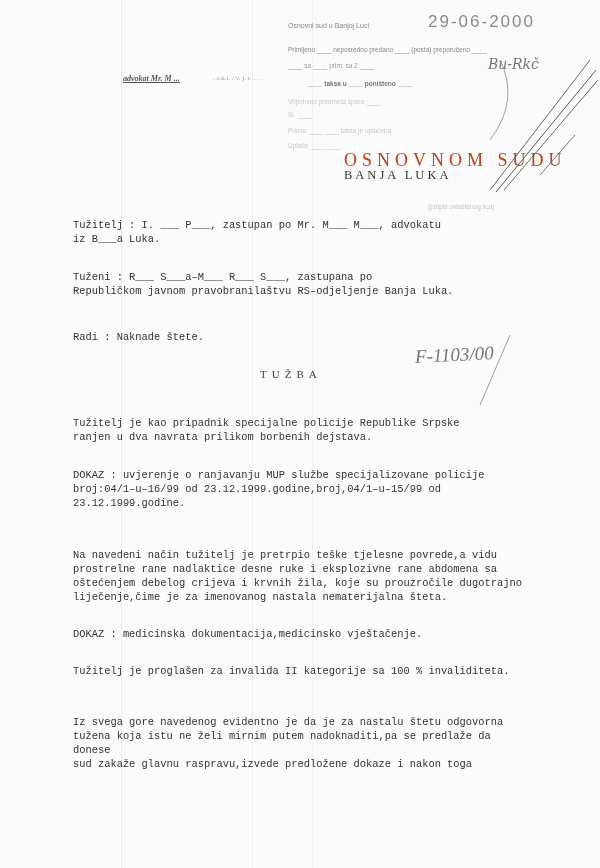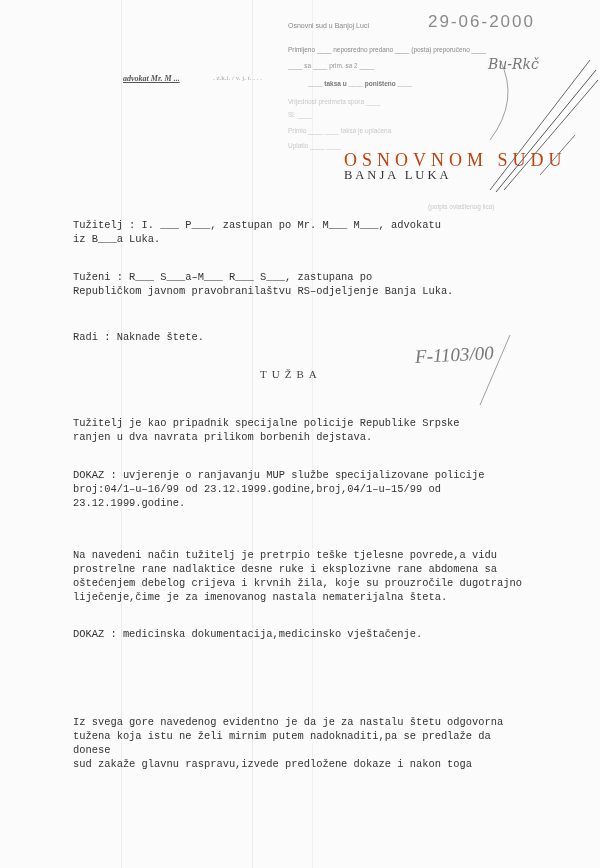--- a/index.html
+++ b/index.html
@@ -93,19 +93,20 @@
 <div class="para" style="top:548px">
   <p>Na navedeni način tužitelj je pretrpio teške tjelesne povrede,a vidu</p>
   <p>prostrelne rane nadlaktice desne ruke i eksplozivne rane abdomena sa</p>
   <p>oštećenjem debelog crijeva i krvnih žila, koje su prouzročile dugotrajno</p>
   <p>liječenje,čime je za imenovanog nastala nematerijalna šteta.</p>
 </div>
 <div class="para" style="top:627px">
   <p>DOKAZ : medicinska dokumentacija,medicinsko vještačenje.</p>
 </div>
 <div class="para" style="top:664px">
+  <p>Tužitelj je proglašen za invalida II kategorije sa 100 % invaliditeta.</p>
 </div>
 <div class="para" style="top:715px">
   <p>Iz svega gore navedenog evidentno je da je za nastalu štetu odgovorna</p>
   <p>tužena koja istu ne želi mirnim putem nadoknaditi,pa se predlaže da</p>
   <p>donese</p>
   <p>sud zakaže glavnu raspravu,izvede predložene dokaze i nakon toga</p>
 </div>
 
 </body></html>

